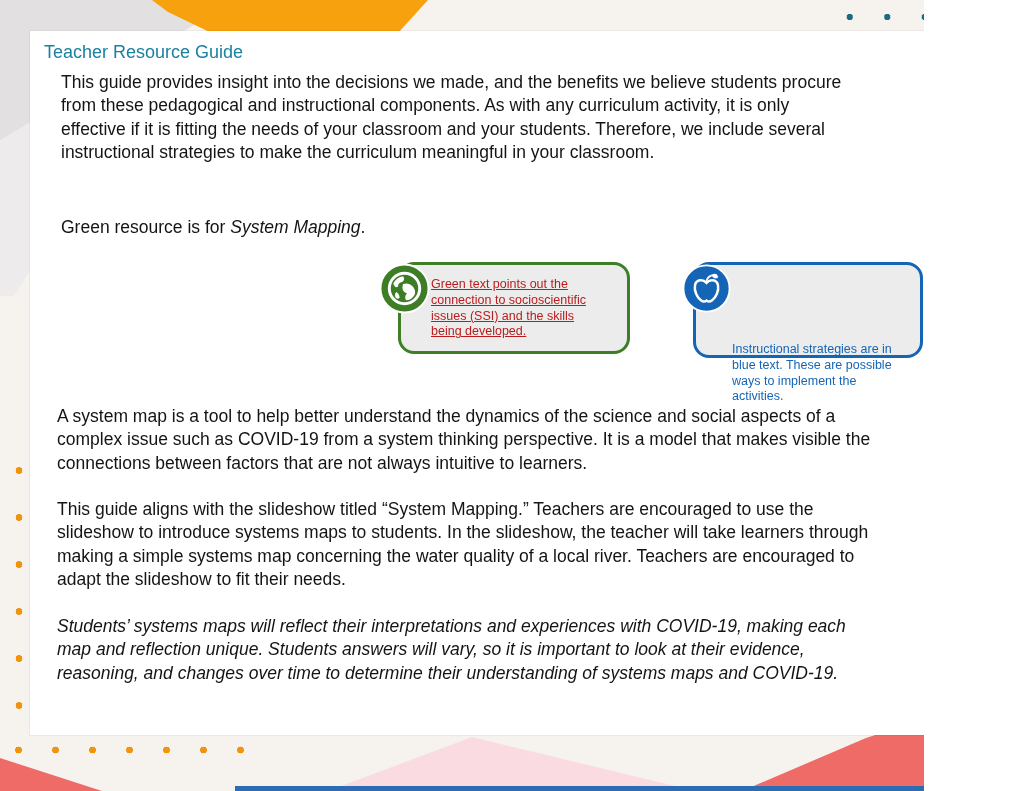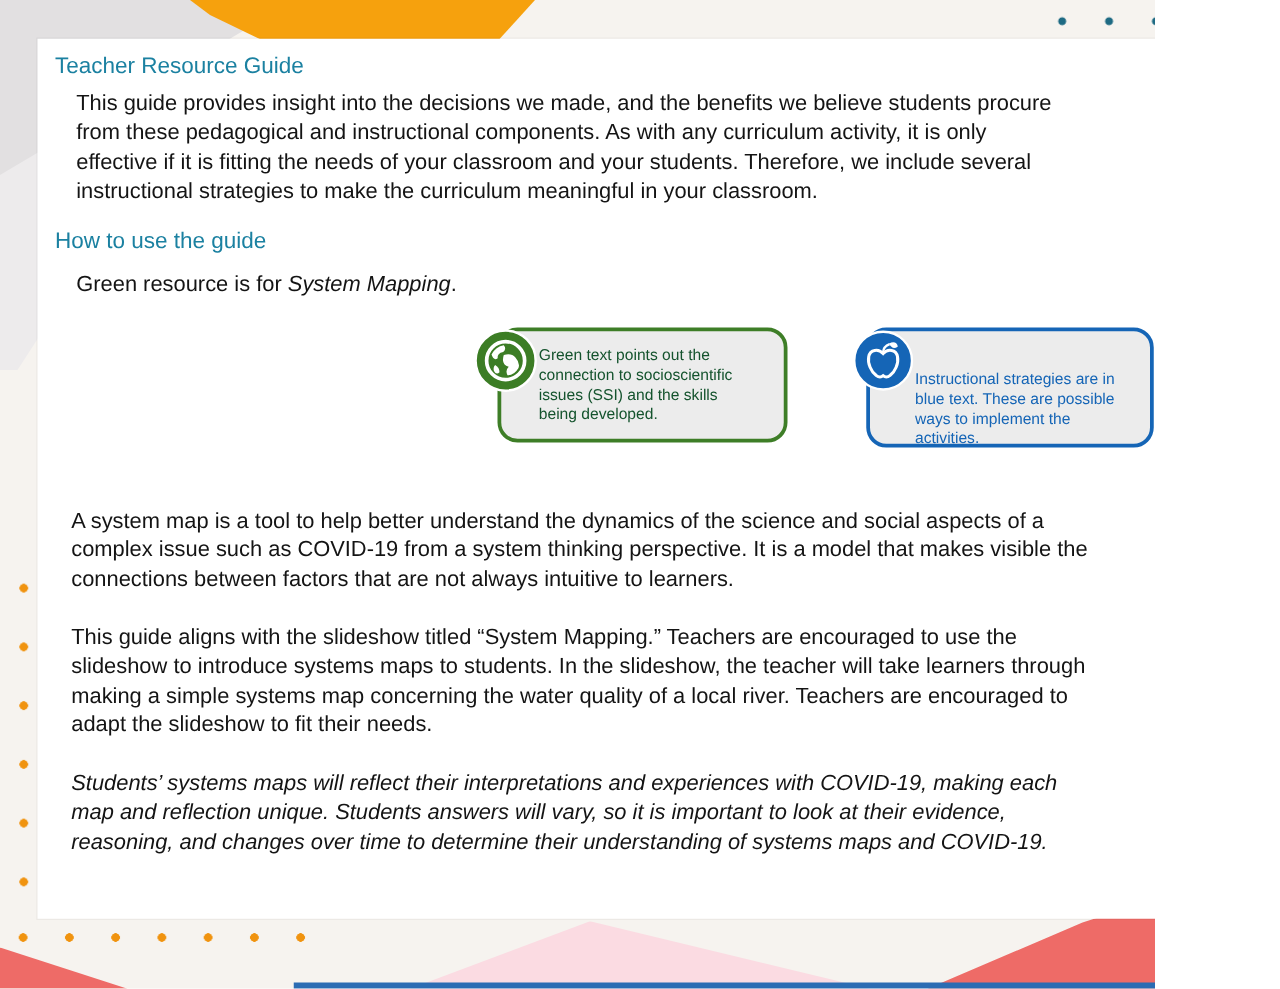--- a/index.html
+++ b/index.html
@@ -47,23 +47,23 @@
   .p1 { left:27px; top:374px; width:910px; }
   .p2 { left:27px; top:467px; width:910px; }
   .p3 { left:27px; top:584px; width:910px;font-style:italic; }
 
   
   .callout { position:absolute; background:#ececec; border-radius:16px; }
   .callout .ctext { margin:0; font-size:12.5px; line-height:15.8px; white-space:pre-line; }
   .co-red   { left:88px;  top:237px; width:198px; height:84px; border:3px solid #e8532e; }
   .co-red .ctext   { padding:13px 8px 0 34px; color:#e8532e; }
   .co-green { left:368px; top:231px; width:226px; height:86px; border:3px solid #3e7e27; }
-  .co-green .ctext { padding:12px 8px 0 30px; color:#14532d; }
+  .co-green .ctext { padding:12px 8px 0 30px; color:#b91c1c;text-decoration:underline; }
   .co-blue  { left:663px; top:231px; width:224px; height:90px; border:3px solid #1565b6; }
-  .co-blue .ctext  { padding:31px 6px 0 36px; color:#1565b6; }
+  .co-blue .ctext  { padding:31px 6px 0 36px; color:#1565b6;margin-top:46px; }
 
   .badge { position:absolute; display:block; }
   .badge svg { display:block; width:100%; height:100%; }
   .co-red .badge   { left:-42px; top:-6px; width:54px; height:54px; }
   .co-green .badge { left:-22px; top:-2px; width:51px; height:51px; }
   .co-blue .badge  { left:-14px; top:-1px; width:49px; height:49px; }
 </style>
 </head>
 <body>
 
@@ -85,21 +85,20 @@
 
   <div class="card">
 
     <h1 class="h title">Teacher Resource Guide</h1>
 
     <p class="body intro">This guide provides insight into the decisions we made, and the benefits we believe students procure
 from these pedagogical and instructional components. As with any curriculum activity, it is only
 effective if it is fitting the needs of your classroom and your students. Therefore, we include several
 instructional strategies to make the curriculum meaningful in your classroom.</p>
 
-    <h2 class="h h2">How to use the guide</h2>
 
     <p class="body resource"><span>Green resource is for </span><i>System Mapping</i><span>.</span></p>
 
 
     <div class="callout co-green">
       <span class="badge">
         <svg viewBox="0 0 52 52" xmlns="http://www.w3.org/2000/svg">
           <circle cx="26" cy="26" r="24.5" fill="#3c7d25" stroke="#ffffff" stroke-width="2"></circle>
           <circle cx="26" cy="26" r="15.5" fill="none" stroke="#ffffff" stroke-width="3"></circle>
           <path d="M14.5 21 q3.5 -6.5 10 -7.5 q2.5 3 -0.5 5.5 q-5 1 -4.5 5 q-3 2.5 -5 -3 z" fill="#ffffff"></path>

